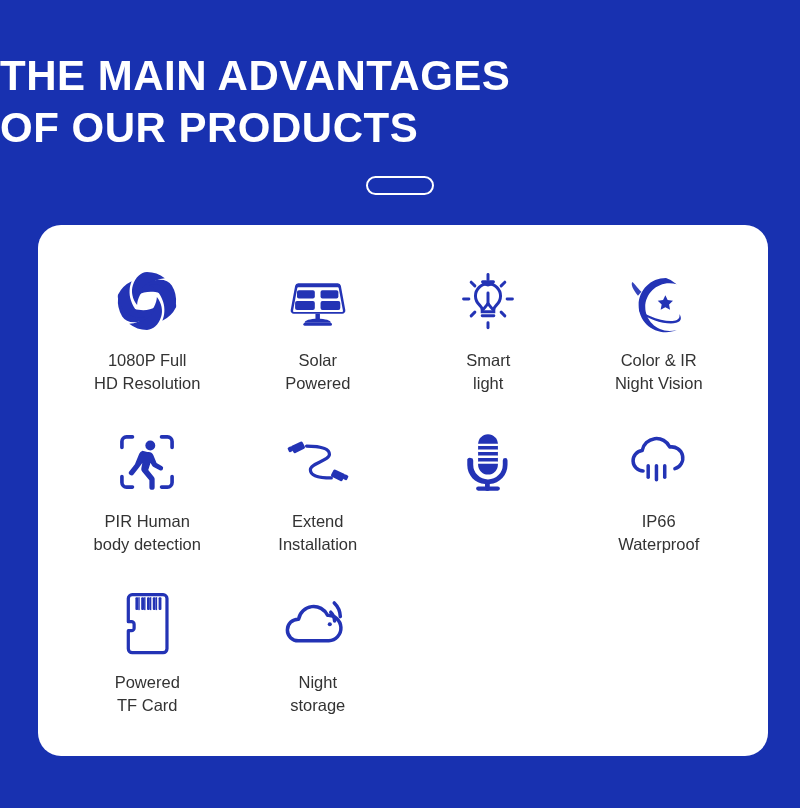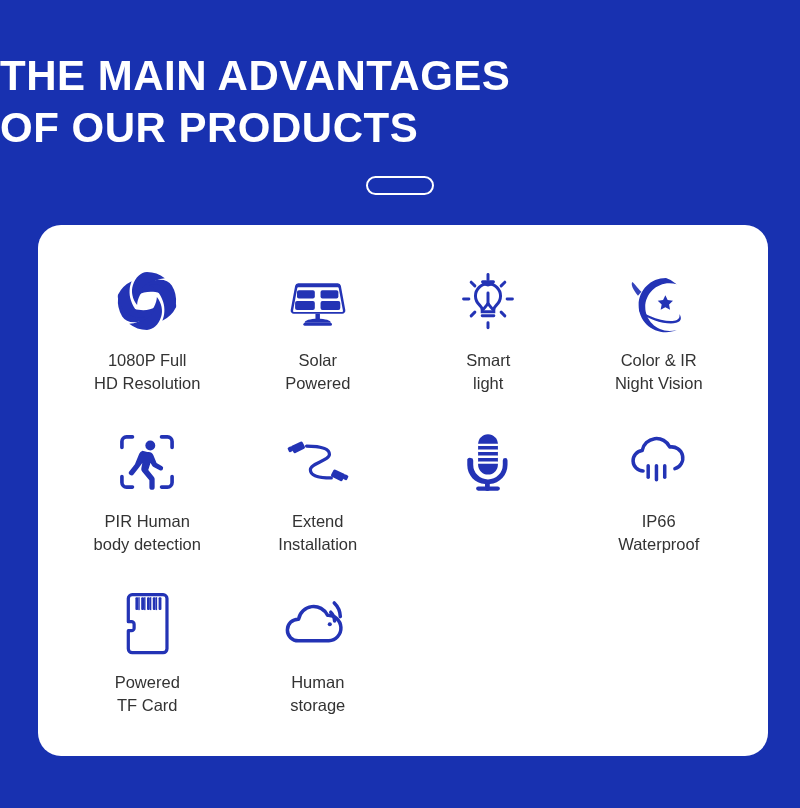--- a/index.html
+++ b/index.html
@@ -294,19 +294,19 @@
         <div class="feature-icon">
           <svg width="74" height="66" viewBox="0 0 116 100">
             <g fill="none" stroke="#2333b5" stroke-width="5.5" stroke-linecap="round" stroke-linejoin="round">
               <path d="M27 78a17 17 0 0 1 0-34 4 4 0 0 1 .6 0A24 24 0 0 1 73 38a18 18 0 0 1 2 39.8z"></path>
               <path d="M84 47a20 20 0 0 0-6-14"></path>
               <path d="M93 40a31 31 0 0 0-9.5-21.5"></path>
             </g>
             <circle cx="76.5" cy="52" r="3.2" fill="#2333b5"></circle>
           </svg>
         </div>
-        <div class="feature-label">Human
+        <div class="feature-label">Night
 storage</div>
       </div>
 
     </div>
   </div>
 </div>
 
 </body></html>

